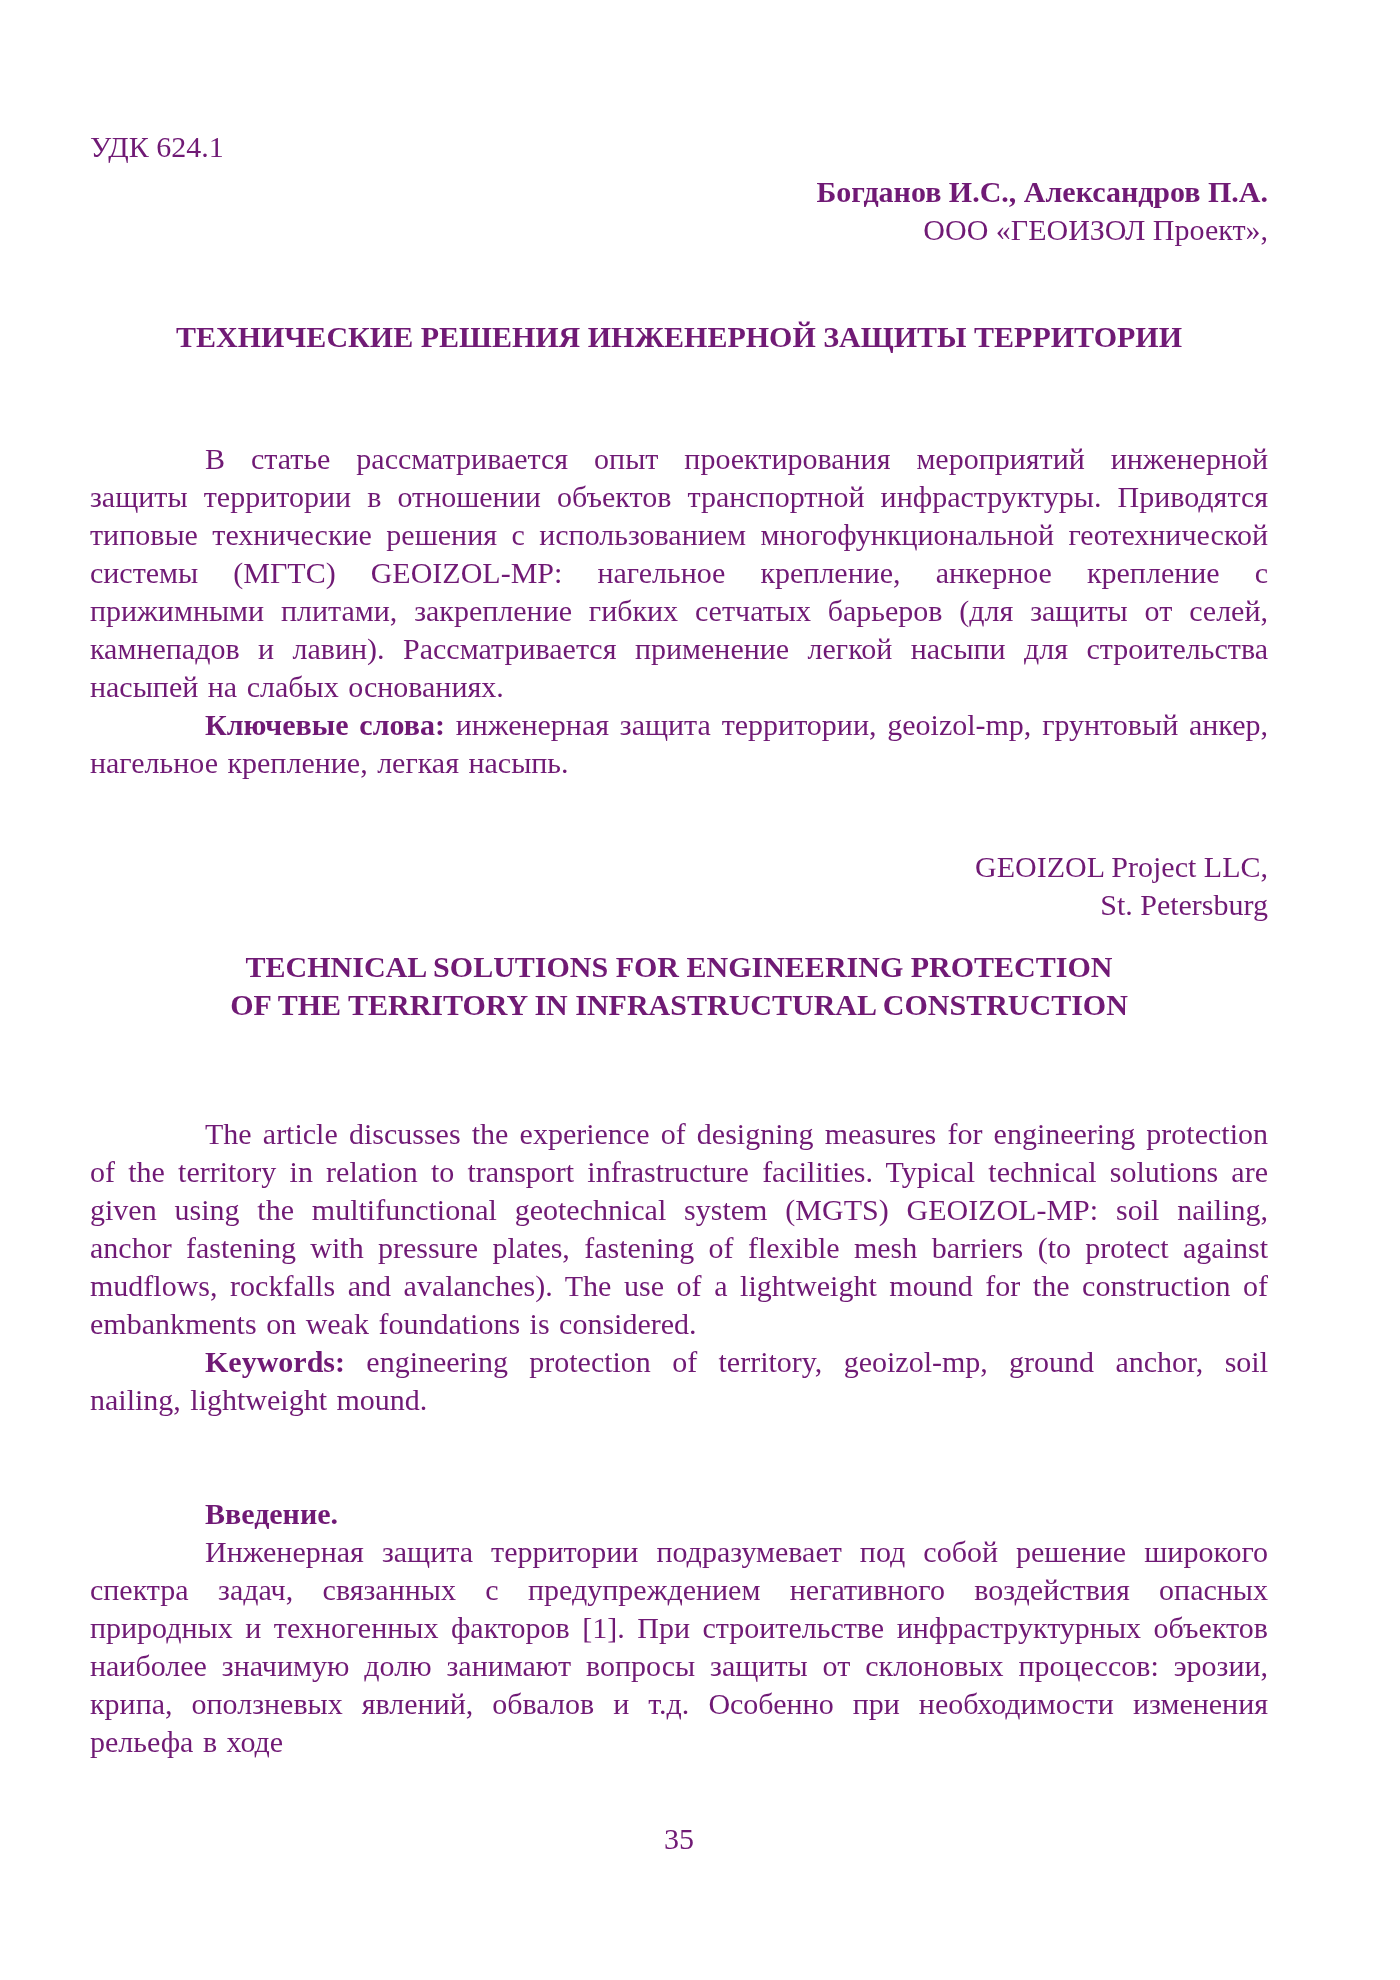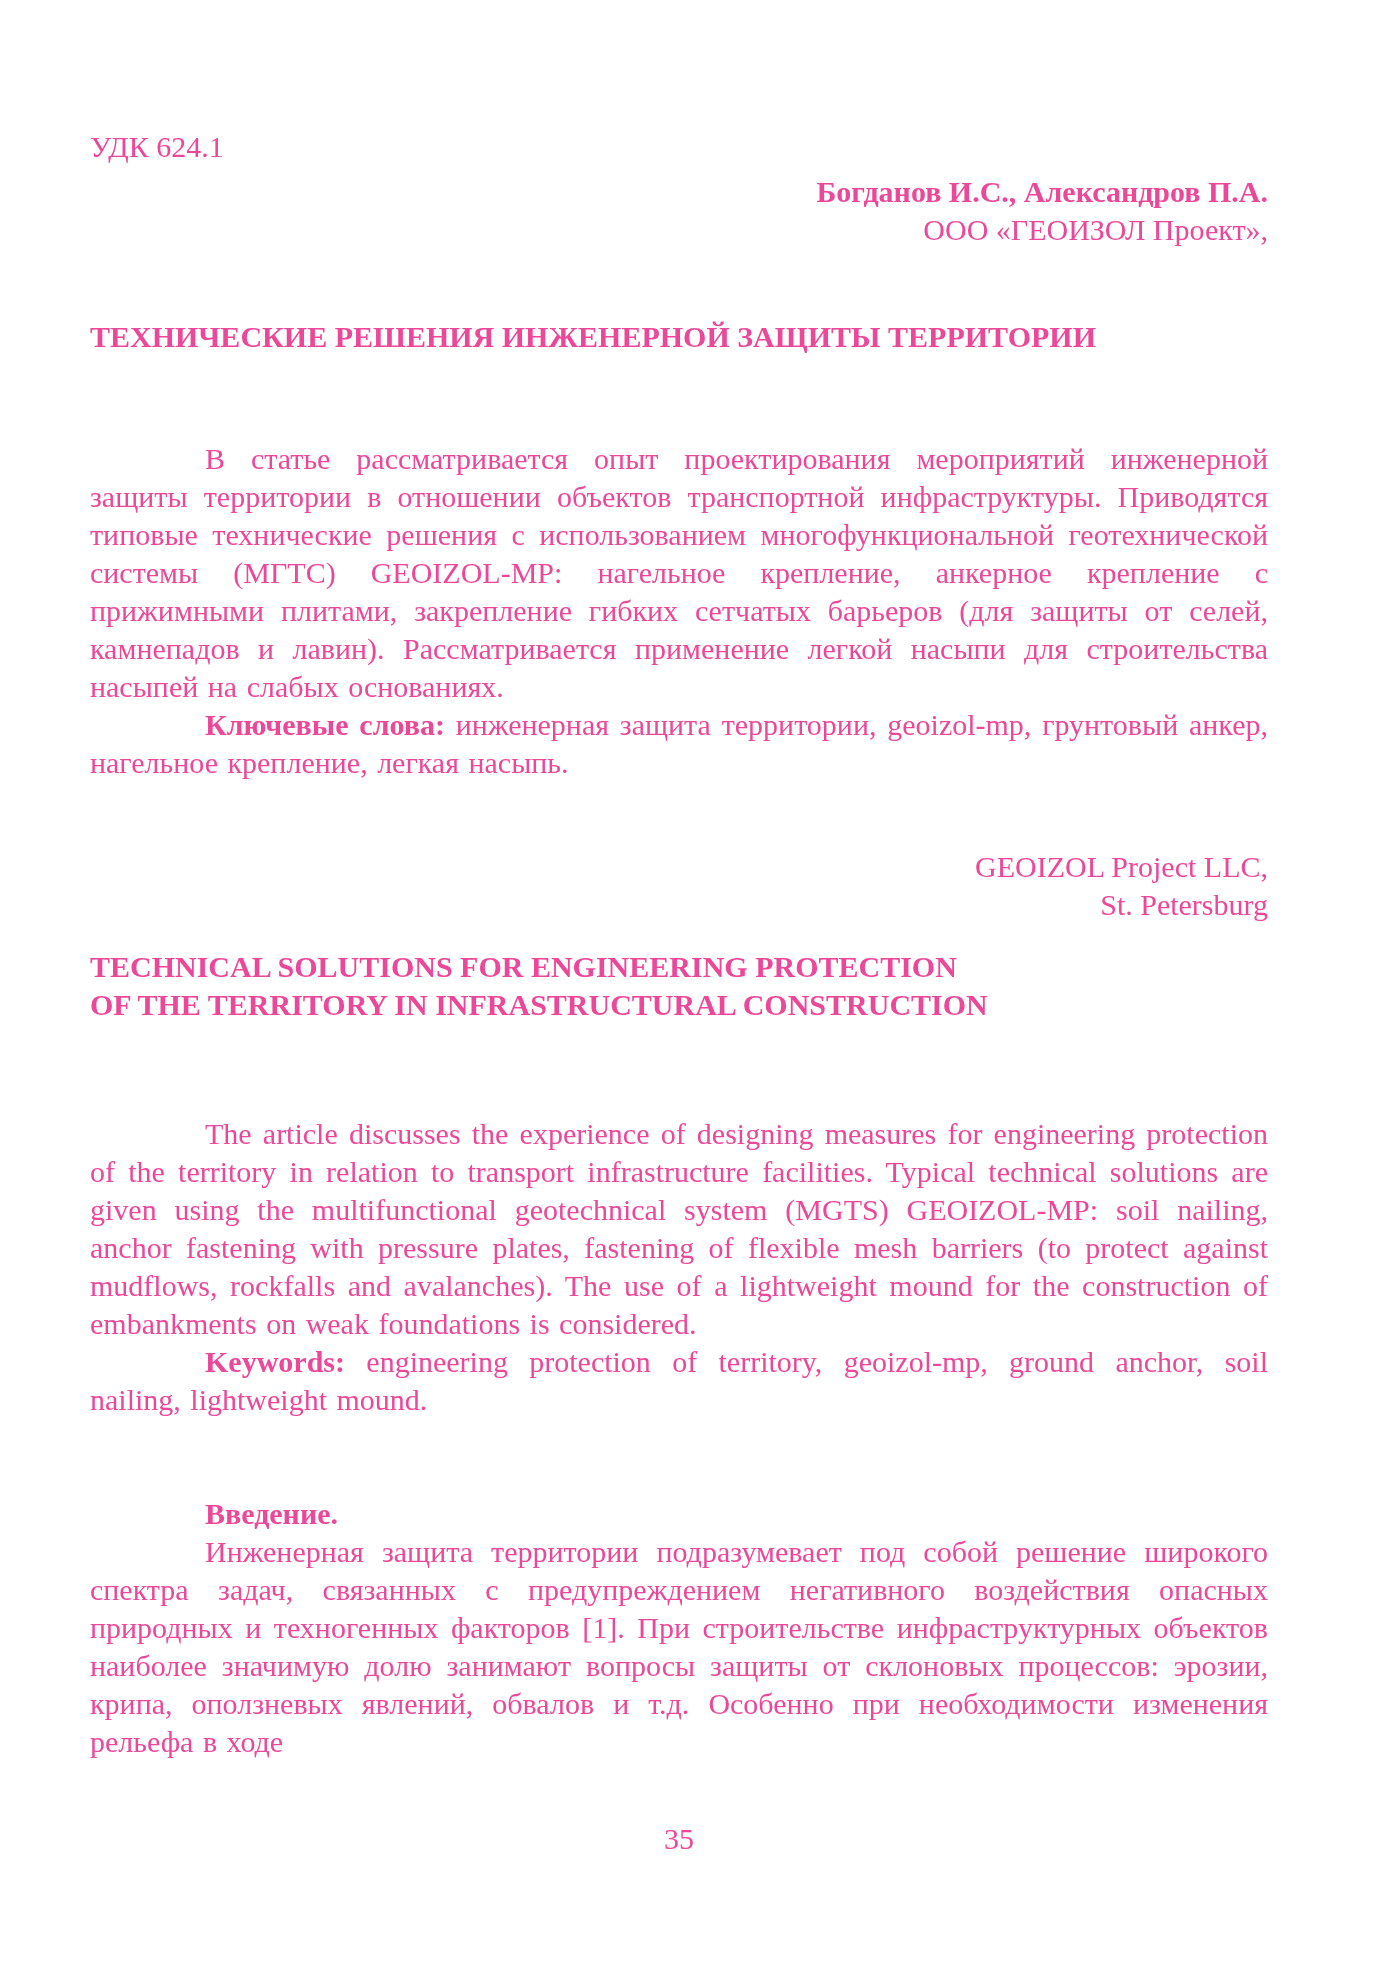--- a/index.html
+++ b/index.html
@@ -8,39 +8,40 @@
     background: #ffffff;
   }
   .page {
     position: relative;
     width: 1400px;
     height: 1980px;
     background: #ffffff;
     font-family: "Liberation Serif", "DejaVu Serif", serif;
     font-size: 30px;
     line-height: 38px;
-    color: #ec4899;
+    color: #701a75;
     overflow: hidden;
   }
   .block {
     position: absolute;
     left: 90px;
     width: 1178px;
   }
   .block p {
     margin: 0;
   }
   .right {
     text-align: right;
   }
   .bold {
     font-weight: bold;
   }
   .title-line {
     font-weight: bold;
+    text-align: center;
   }
   .para {
     text-align: justify;
     text-indent: 115px;
     word-spacing: 2px;
   }
   .heading {
     font-weight: bold;
     text-indent: 115px;
   }

